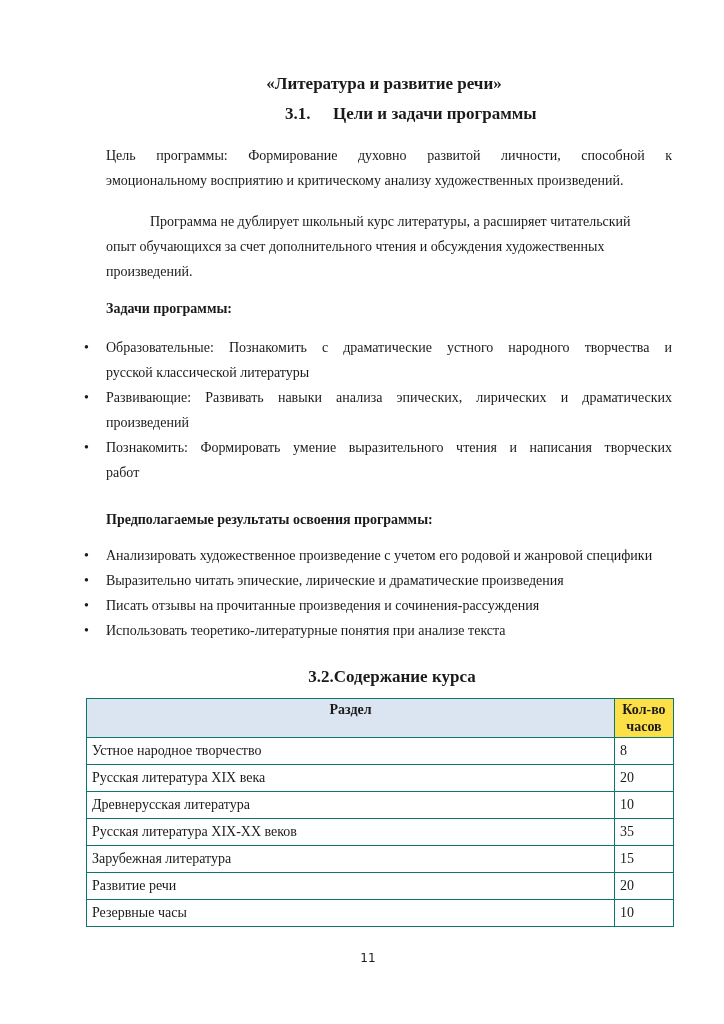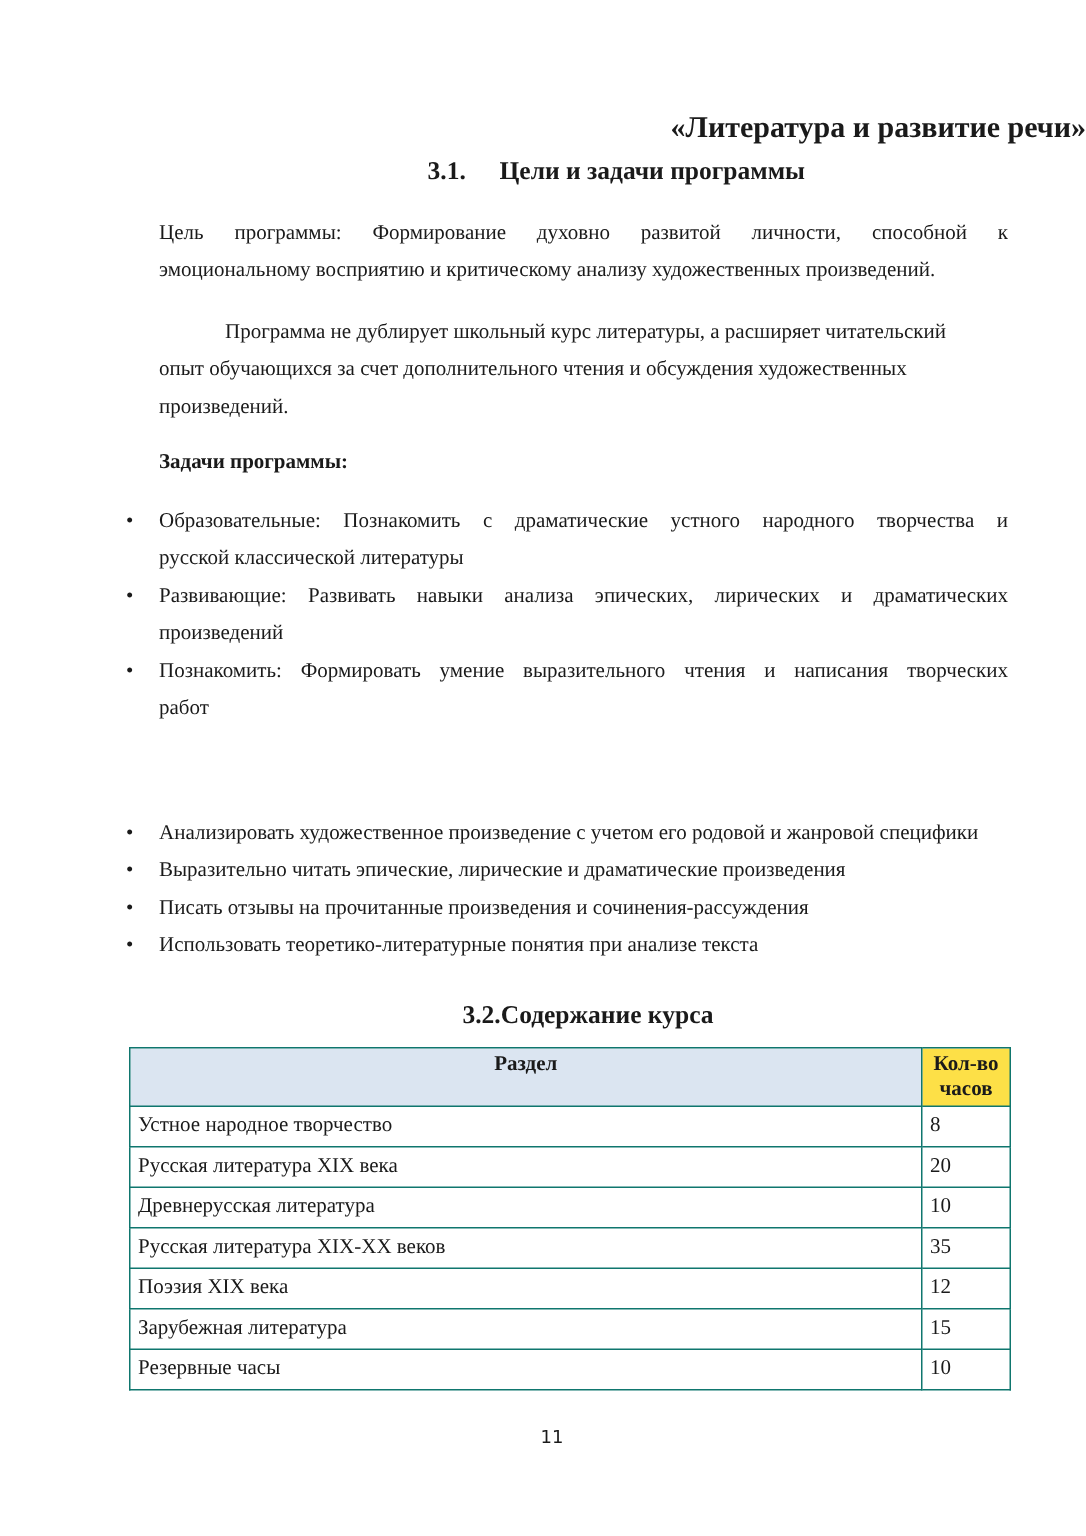--- a/index.html
+++ b/index.html
@@ -4,21 +4,21 @@
 <style>
   html, body { margin: 0; padding: 0; background: #ffffff; }
   body {
     width: 724px; height: 1024px; position: relative; overflow: hidden;
     font-family: "Liberation Serif", "DejaVu Serif", serif;
     color: #1a1a1a;
   }
   .page { position: absolute; left: 0; top: 0; width: 724px; height: 1024px; }
   .title {
     position: absolute; left: 0; width: 724px; top: 74px;
-    text-align: right; font-weight: bold; font-size: 20px; padding-left: 44px; box-sizing: border-box;
+    text-align: center; font-weight: bold; font-size: 17px; padding-left: 44px; box-sizing: border-box;
   }
   .subtitle {
     position: absolute; top: 104px; left: 285px;
     font-weight: bold; font-size: 17px;
   }
   .subtitle .num { display: inline-block; width: 48px; }
   .para {
     position: absolute; left: 106px; width: 566px; font-size: 14px; line-height: 25px;
   }
   .justify { text-align: justify; text-align-last: justify; }
@@ -93,20 +93,21 @@
       <div class="justify"><b>Развивающие:</b> <span>Развивать навыки анализа эпических, лирических и драматических</span></div>
       <div class="noj">произведений</div>
     </li>
     <li>
       <span class="dot">•</span>
       <div class="justify"><b>Познакомить:</b> <span>Формировать умение выразительного чтения и написания творческих</span></div>
       <div class="noj">работ</div>
     </li>
   </ul>
 
+  <div class="results-head">Предполагаемые результаты освоения программы:</div>
 
   <ul class="bullets results">
     <li><span class="dot">•</span><span>Анализировать художественное произведение с учетом его родовой и жанровой специфики</span></li>
     <li><span class="dot">•</span><span>Выразительно читать эпические, лирические и драматические произведения</span></li>
     <li><span class="dot">•</span><span>Писать отзывы на прочитанные произведения и сочинения-рассуждения</span></li>
     <li><span class="dot">•</span><span>Использовать теоретико-литературные понятия при анализе текста</span></li>
   </ul>
 
   <div class="sec2">3.2.Содержание курса</div>
 
@@ -128,26 +129,26 @@
         </tr>
       <tr>
           <td>Древнерусская литература</td>
           <td class="hours">10</td>
         </tr>
       <tr>
           <td>Русская литература XIX-XX веков</td>
           <td class="hours">35</td>
         </tr>
       <tr>
-          <td>Поэзия XIX века</td>
-          <td class="hours">12</td>
+          <td>Зарубежная литература</td>
+          <td class="hours">15</td>
         </tr>
       <tr>
-          <td>Зарубежная литература</td>
-          <td class="hours">15</td>
+          <td>Развитие речи</td>
+          <td class="hours">20</td>
         </tr>
       <tr>
           <td>Резервные часы</td>
           <td class="hours">10</td>
         </tr>
     </tbody>
   </table>
 
   <div class="pagenum">11</div>
 </div>

